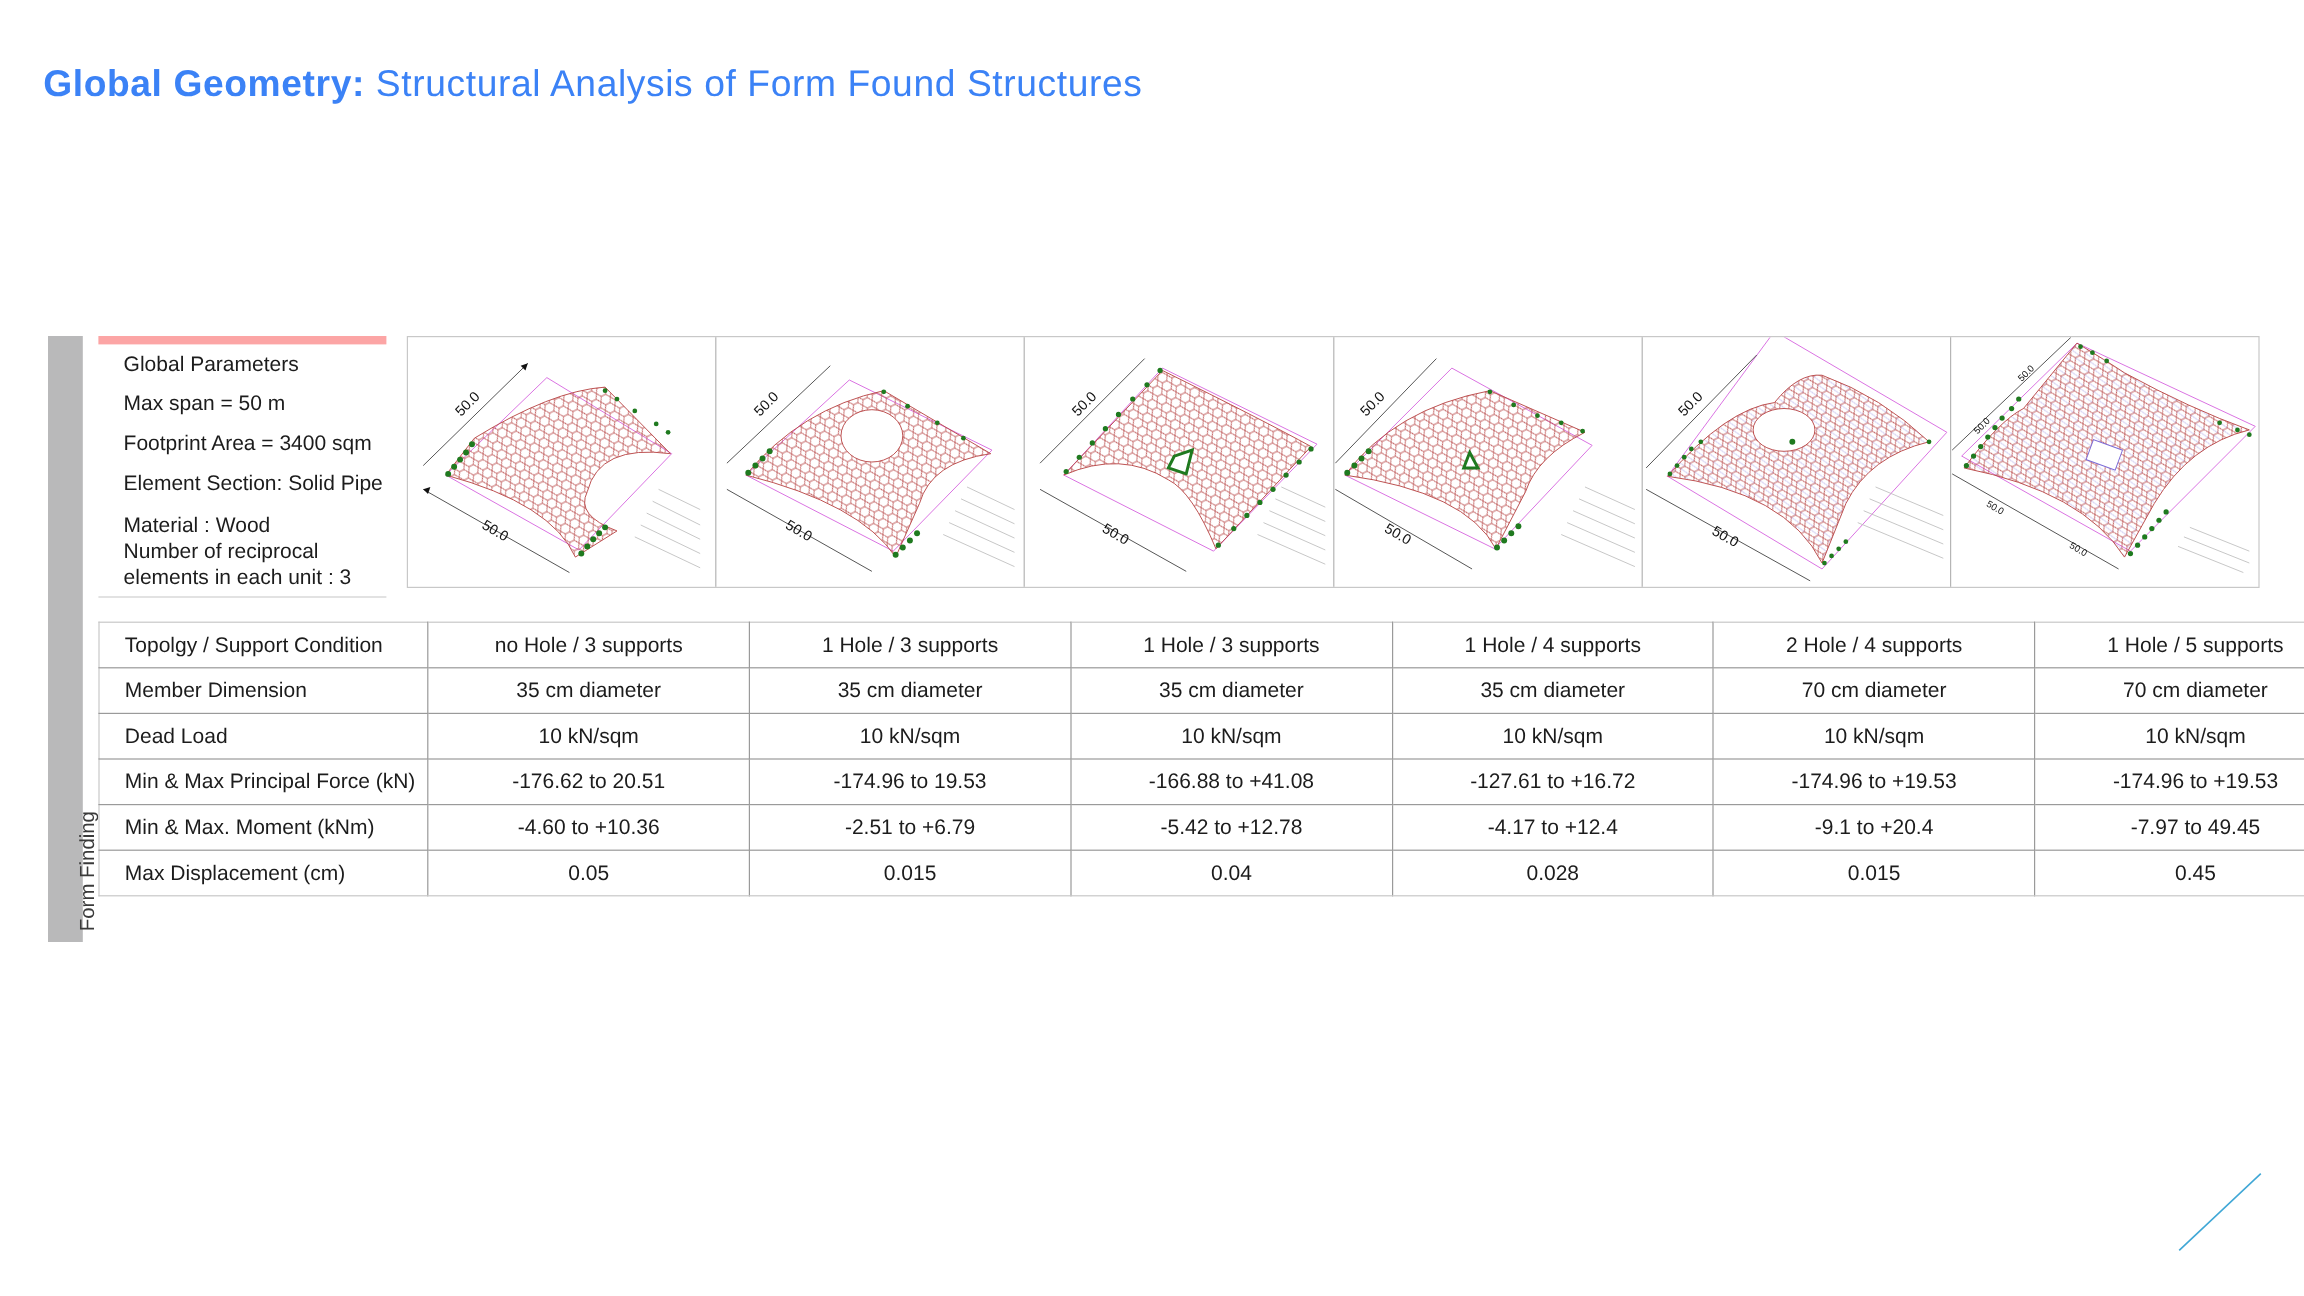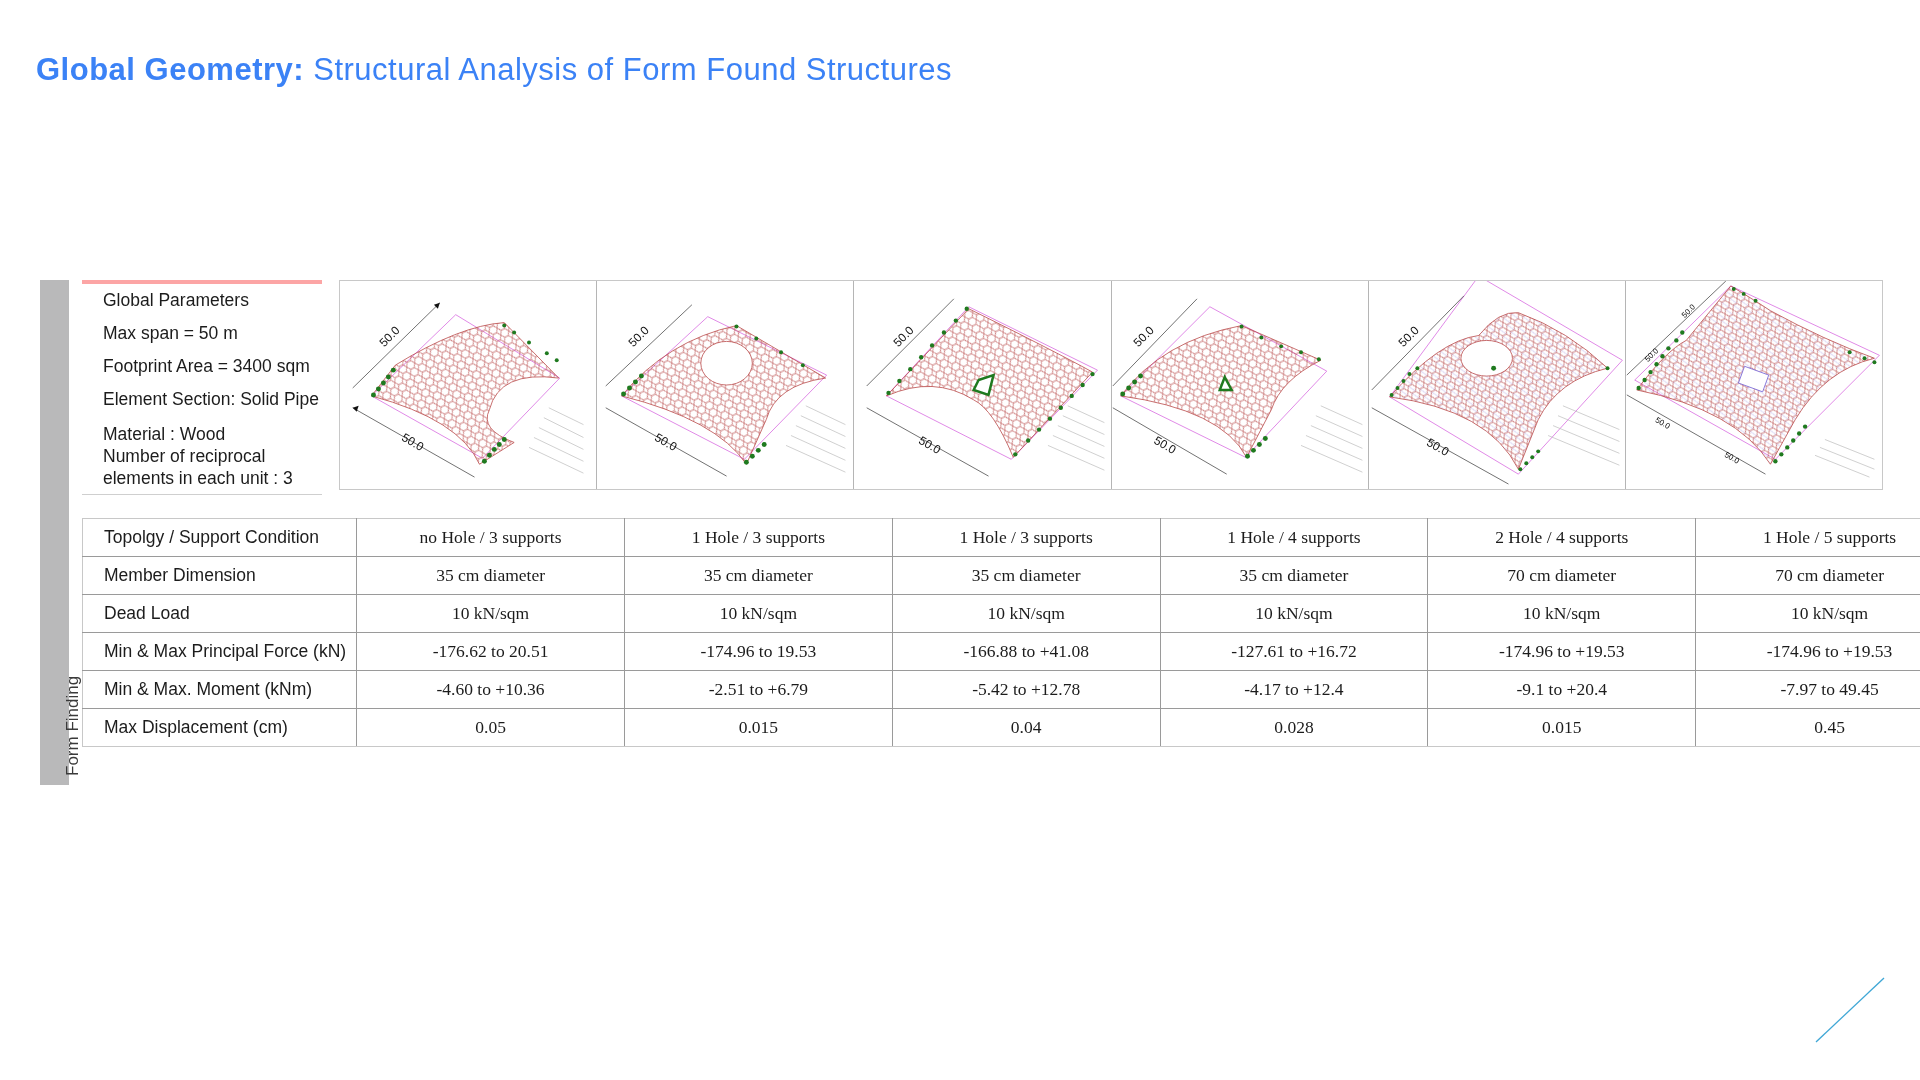--- a/index.html
+++ b/index.html
@@ -1,33 +1,33 @@
 <!DOCTYPE html>
 <html><head>
 <meta charset="utf-8">
 <style>
   html,body{margin:0;padding:0;background:#fff;}
   body{width:1920px;height:1080px;position:relative;overflow:hidden;font-family:"Liberation Sans",sans-serif;color:#1a1a1a;}
   .title{position:absolute;left:36px;top:52px;font-family:Liberation Sans, sans-serif;font-size:31px;letter-spacing:0.5px;white-space:nowrap;color:#3b82f6;}
   .title b{font-weight:bold;}
   .side-bar{position:absolute;left:40px;top:280px;width:29px;height:505px;background:#b9b9ba;}
   .side-label{position:absolute;left:63px;top:776px;transform:rotate(-90deg);transform-origin:left top;font-size:17px;color:#3a3a3a;white-space:nowrap;}
-  .params{position:absolute;left:82px;top:280px;width:240px;height:210px;border-top:4px solid #fca5a5;border-bottom:1px solid #cfcfcf;}
+  .params{position:absolute;left:82px;top:280px;width:240px;height:210px;border-top:7px solid #fca5a5;border-bottom:1px solid #cfcfcf;}
   .params div{position:absolute;left:21px;font-size:17.5px;line-height:21px;color:#1c1c1c;white-space:nowrap;}
   .img-row{position:absolute;left:339px;top:280px;width:1544px;height:210px;display:flex;border:1px solid #c8c8c8;box-sizing:border-box;}
   .img-cell{flex:1;border-right:1px solid #b5b5b5;position:relative;overflow:hidden;}
   .img-cell:last-child{border-right:none;}
   .img-cell svg{position:absolute;left:0;top:0;width:100%;height:100%;}
   table.data{position:absolute;left:82px;top:518px;width:1882px;border-collapse:collapse;font-size:17.5px;}
   table.data td{border:1px solid #9a9a9a;height:37px;padding:0;text-align:center;white-space:nowrap;color:#1c1c1c;}
   table.data tr:first-child td{border-top-color:#c8c8c8;}
   table.data tr:last-child td{border-bottom-color:#c8c8c8;}
   table.data td:first-child{text-align:left;padding-left:21px;width:235px;border-left-color:#c8c8c8;}
   table.data td:last-child{border-right-color:#c8c8c8;}
-  table.data td.val{width:257px;font-family:Liberation Serif, serif;}
+  table.data td.val{width:257px;}
 </style>
 </head>
 <body>
 
 <div class="title"><b>Global Geometry:</b><span style="white-space:pre"> Structural Analysis of Form Found Structures</span></div>
 
 <div class="side-bar"></div>
 <div class="side-label">Form Finding</div>
 
 <div class="params">

